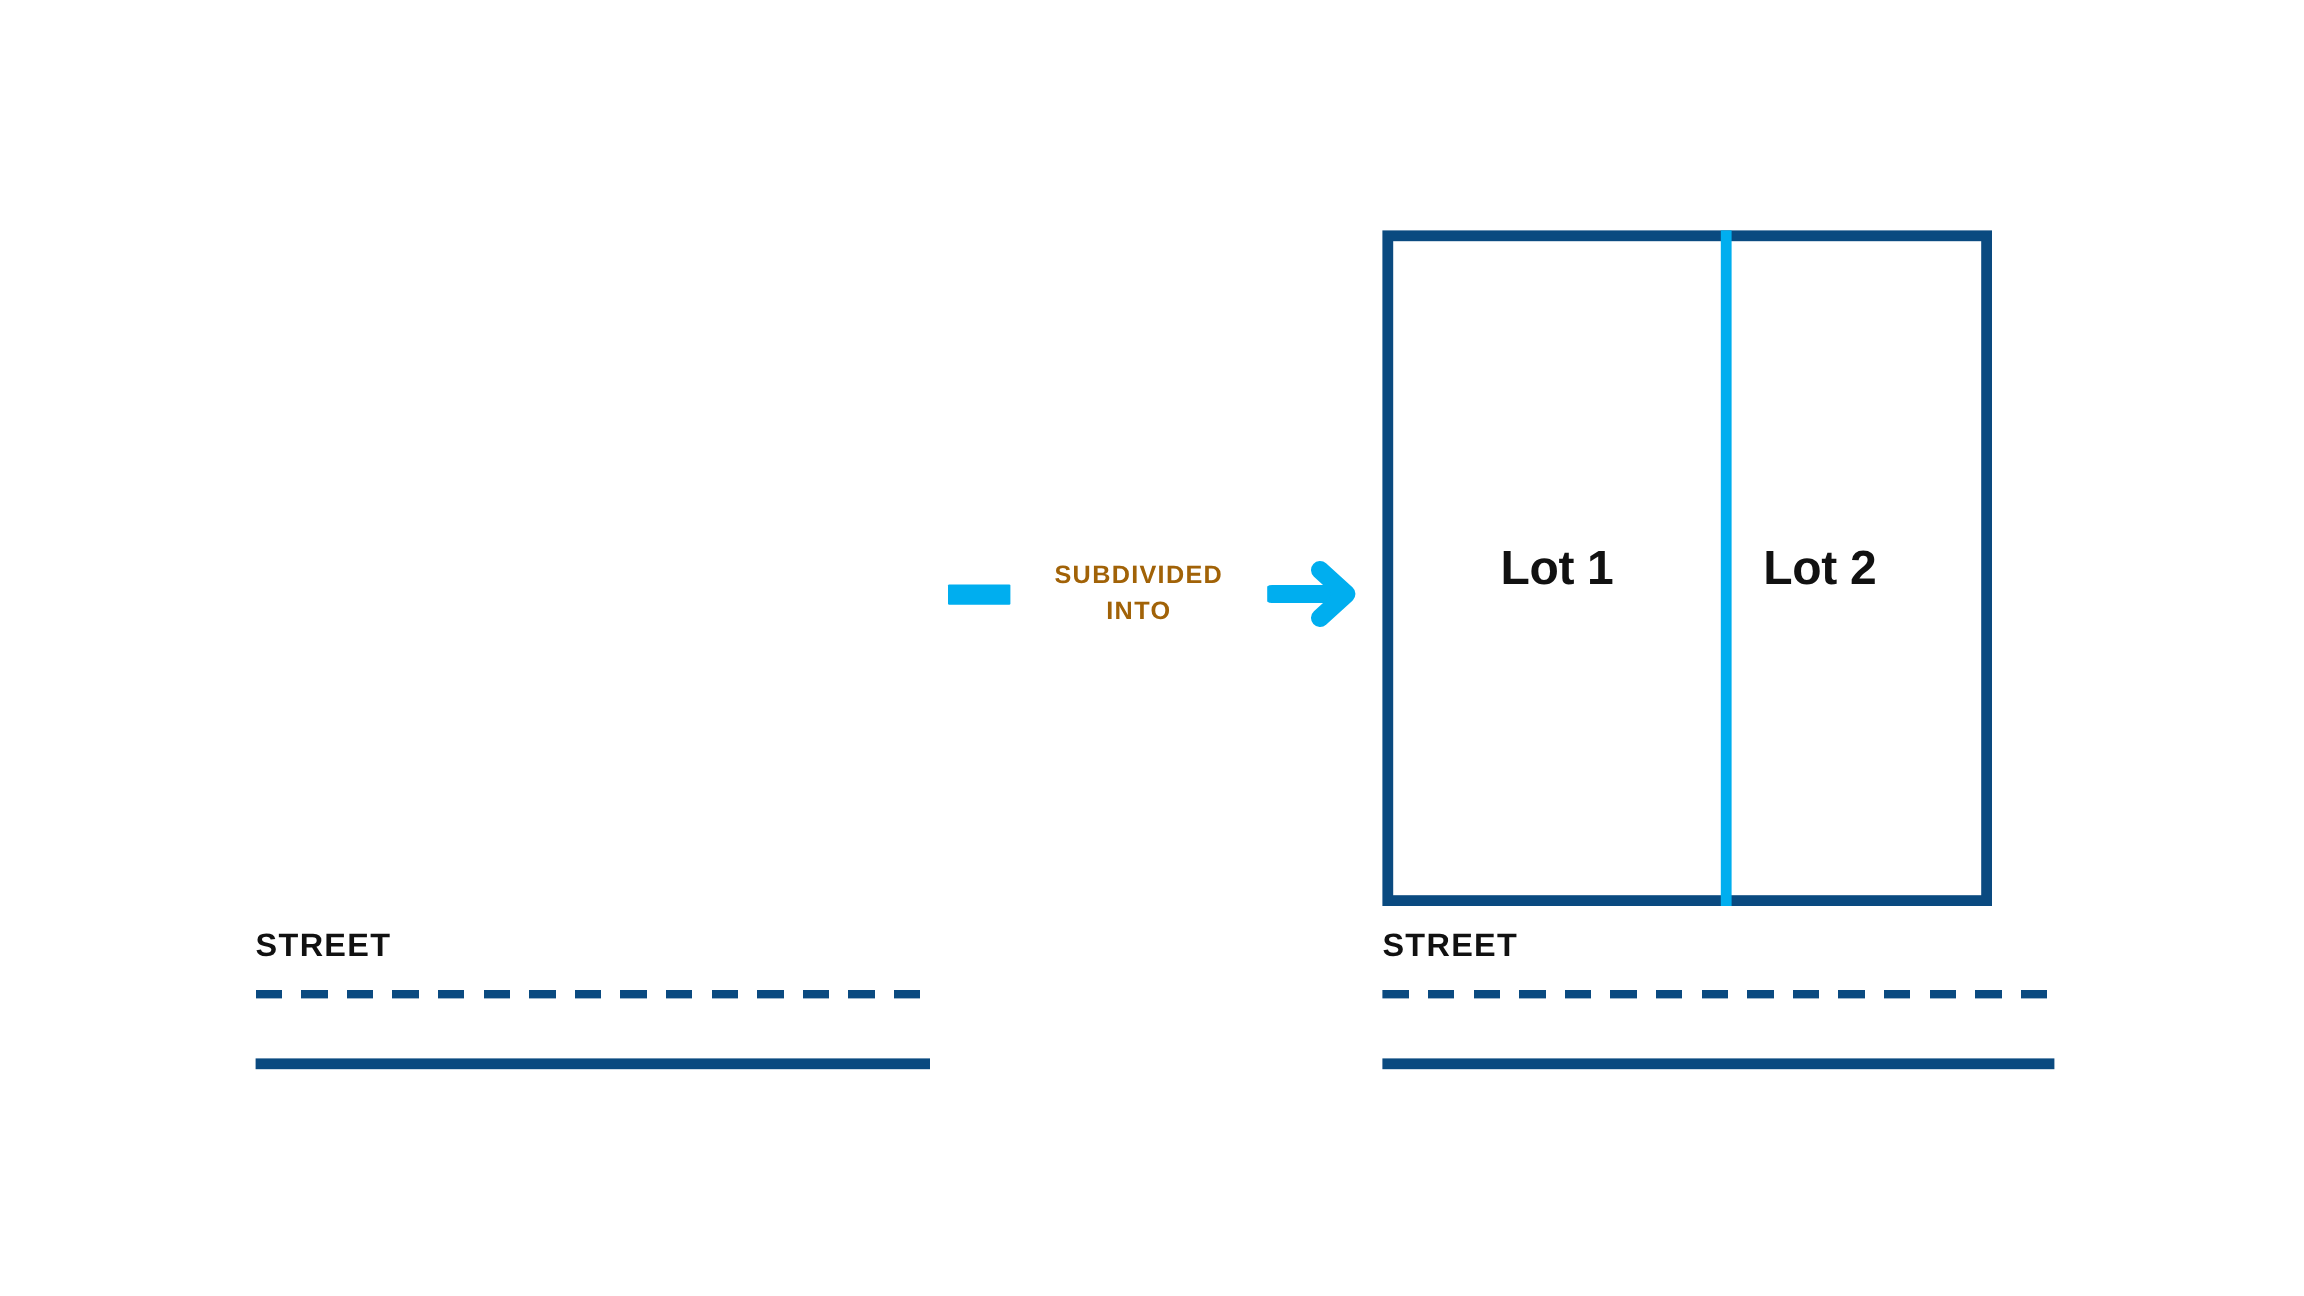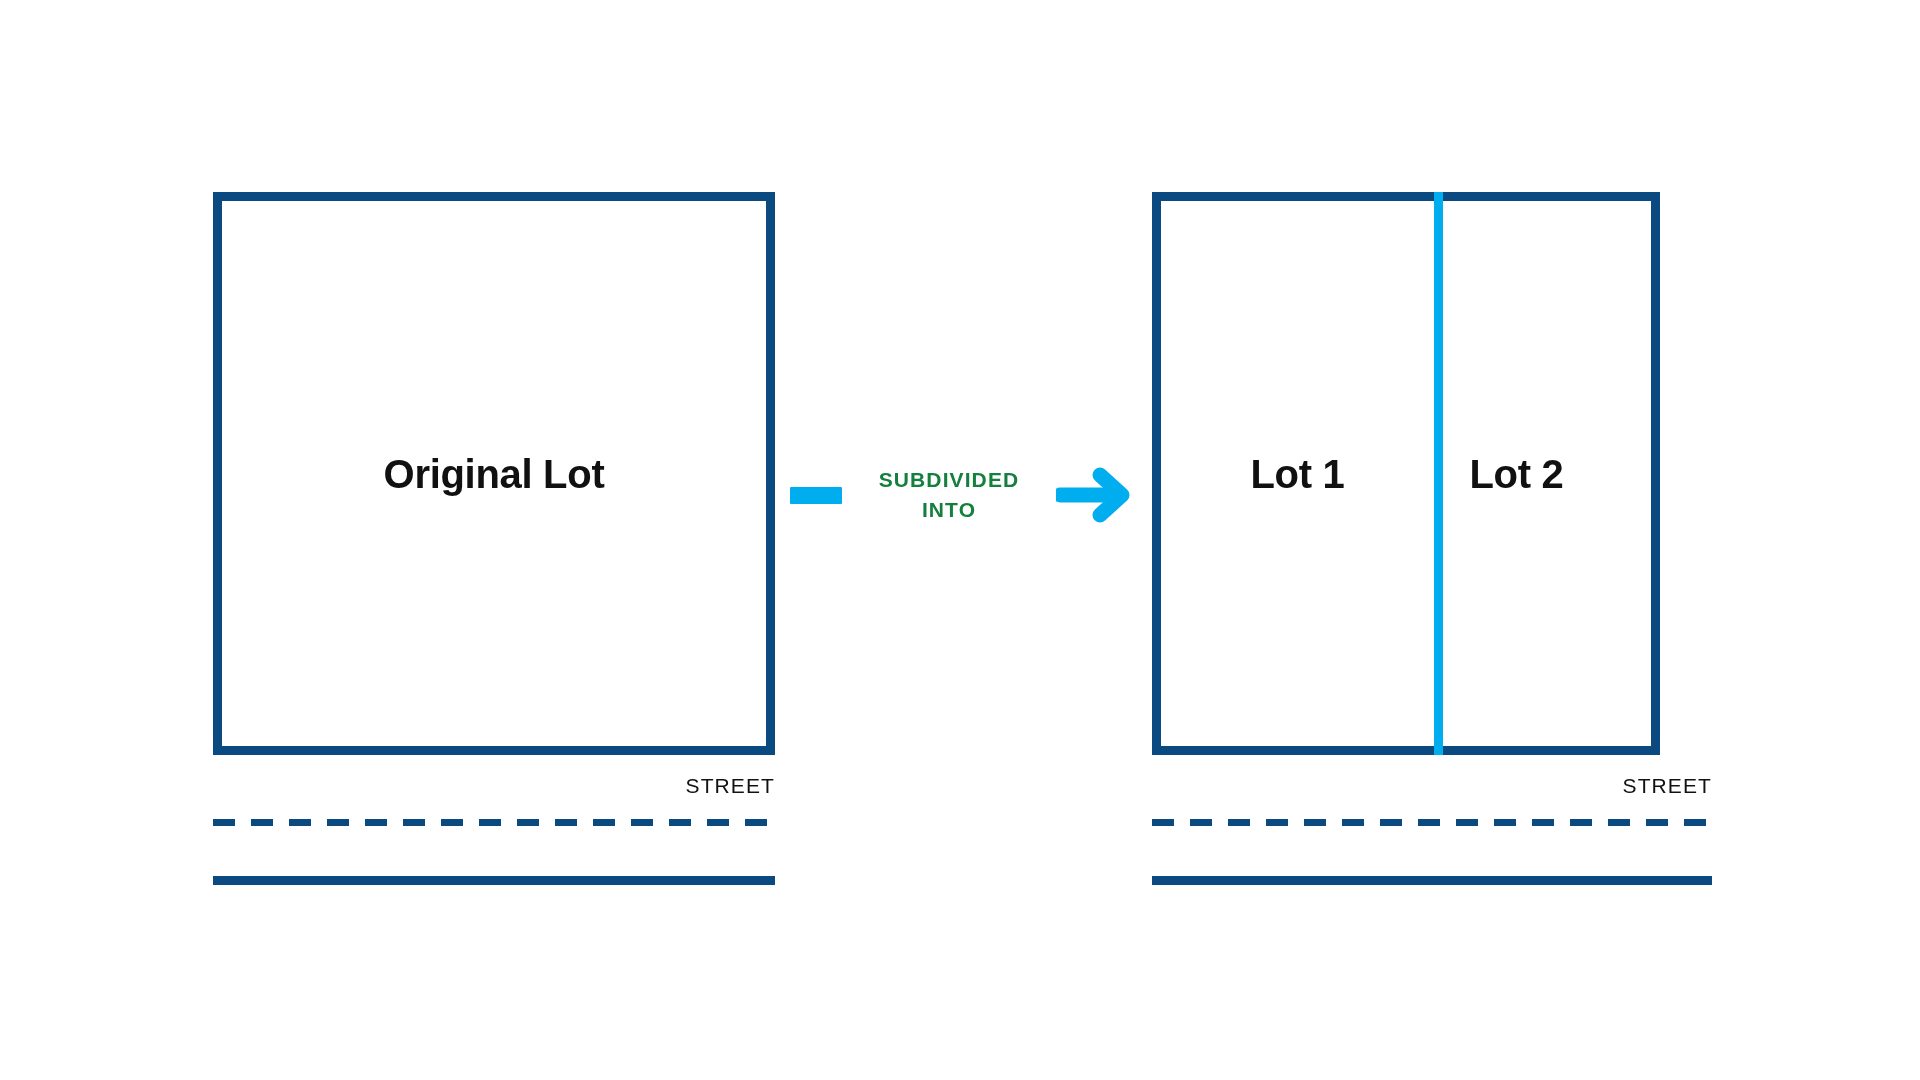--- a/index.html
+++ b/index.html
@@ -86,23 +86,23 @@
   }
 
   
   .street-group {
     position: absolute;
   }
   #street-left  { left: 213px; top: 775px; width: 562px; }
   #street-right { left: 1152px; top: 775px; width: 560px; }
 
   .street-label {
-    text-align: right;
-    font-size: 21px;
-    font-weight: 400;
+    text-align: left;
+    font-size: 27px;
+    font-weight: 700;
     letter-spacing: 1.1px;
     color: #111111;
     line-height: 1;
   }
   .street-dashes {
     margin-top: 23px;
     height: 7px;
     background-image: repeating-linear-gradient(
       to right,
       #0A4A80 0px,
@@ -134,40 +134,37 @@
     height: 17px;
     background: #00AEEF;
     border-radius: 1px;
   }
   #connector-text {
     flex: 1 1 auto;
     text-align: center;
     font-size: 21px;
     font-weight: 700;
     letter-spacing: 1.1px;
-    color: #15803d;
+    color: #a16207;
     line-height: 1.45;
     padding: 0 6px;
     white-space: pre-line;
   }
   #connector-arrow {
     flex: 0 0 auto;
     width: 74px;
     height: 56px;
     display: block;
   }
 </style>
 </head>
 <body>
 
 <div id="stage">
 
-  <div class="parcel" id="parcel-original">
-    <div class="parcel-label">Original Lot</div>
-  </div>
 
   <div class="street-group" id="street-left">
     <div class="street-label">STREET</div>
     <div class="street-dashes"></div>
     <div class="street-solid"></div>
   </div>
 
   <div id="connector">
     <div id="connector-dash"></div>
 

